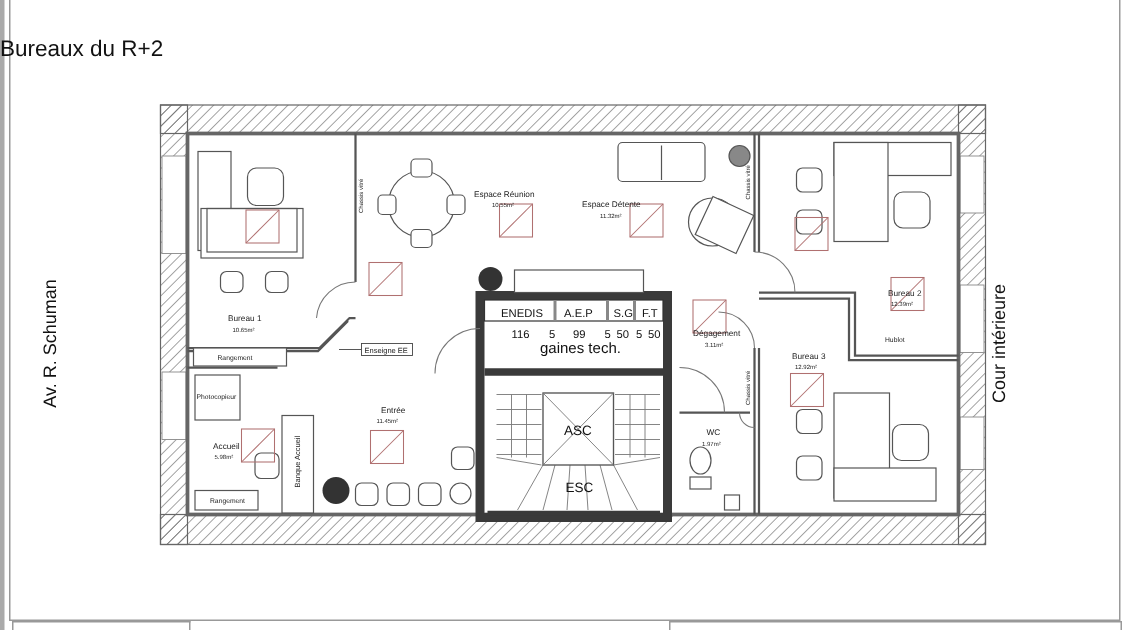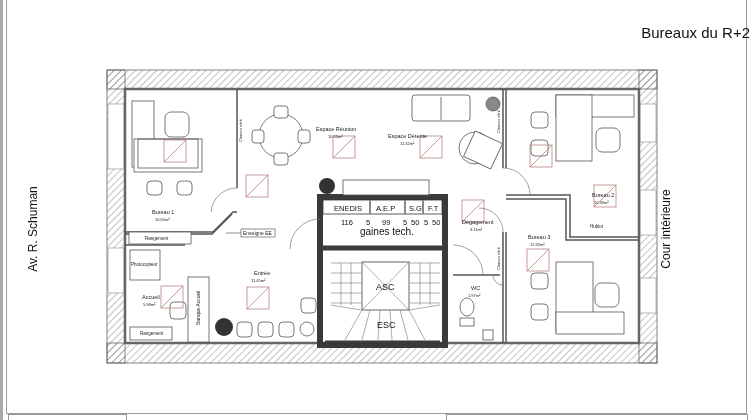--- a/index.html
+++ b/index.html
@@ -1,21 +1,21 @@
 <!DOCTYPE html>
 <html><head>
 <meta charset="utf-8">
 <style>
   html,body{margin:0;padding:0;background:#fff;}
   body{width:750px;height:420px;position:relative;overflow:hidden;font-family:"Liberation Sans",sans-serif;}
   .frame{position:absolute;left:6px;top:-2px;width:741px;height:416px;border:1px solid #999;box-sizing:border-box;}
   .frame-left{position:absolute;left:0;top:0;width:3px;height:420px;background:#aaa;}
   .bot-tab-l{position:absolute;left:8px;top:414px;width:117px;height:6px;border:1px solid #999;border-bottom:none;}
   .bot-tab-r{position:absolute;left:446px;top:414px;width:300px;height:6px;border:1px solid #999;border-bottom:none;}
-  .title{position:absolute;left:0;width:750px;top:24px;text-align:right;font-size:15px;color:#111;}
+  .title{position:absolute;left:0;width:750px;top:24px;text-align:left;font-size:15px;color:#111;}
   .side-label{position:absolute;font-size:12px;color:#111;white-space:nowrap;transform-origin:center center;}
   .side-left{left:33px;top:222px;width:120px;text-align:center;transform:rotate(-90deg);margin-left:-60px;}
   .side-right{left:666px;top:222px;width:120px;text-align:center;transform:rotate(-90deg);margin-left:-60px;}
   svg{position:absolute;left:0;top:0;}
   svg text{font-family:"Liberation Sans",sans-serif;}
 </style>
 </head>
 <body>
 
 <div class="frame-left"></div>

